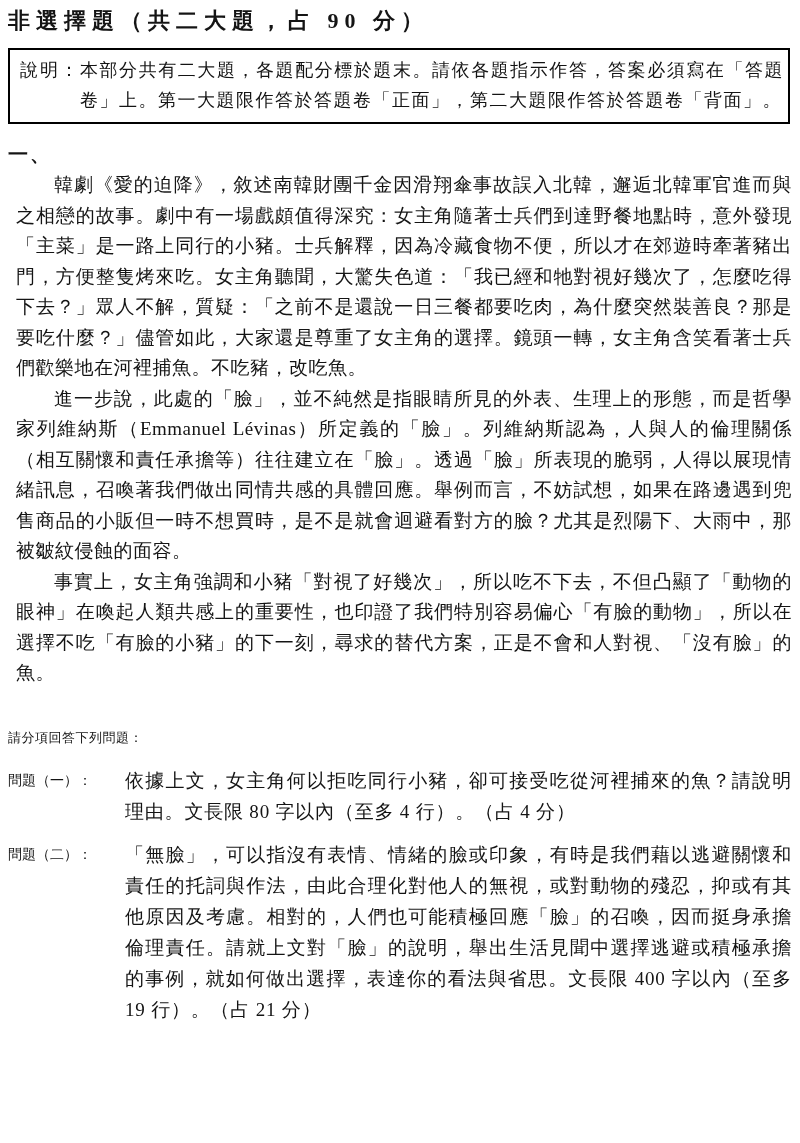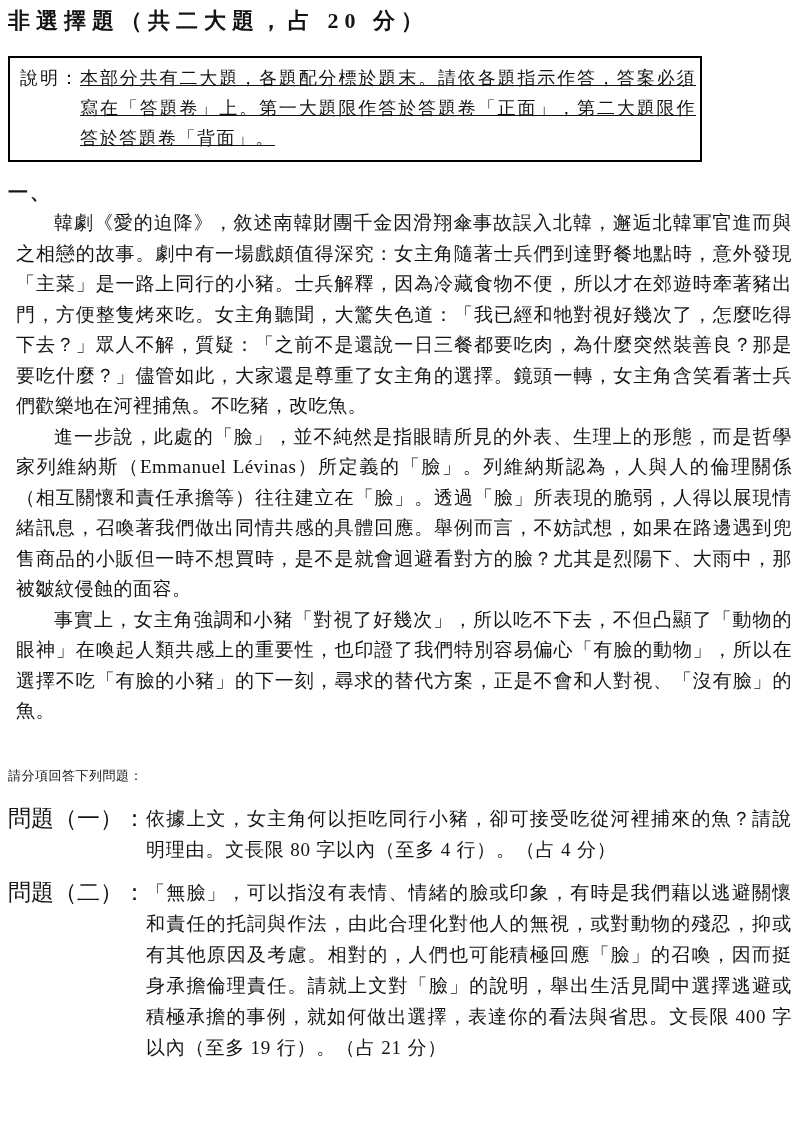--- a/index.html
+++ b/index.html
@@ -16,33 +16,33 @@
     background: #ffffff;
   }
   .title {
     font-size: 22px;
     font-weight: bold;
     letter-spacing: 6px;
     line-height: 30px;
     white-space: nowrap;
   }
   .note-box {
-    margin-top: 20px;
+    margin-top: 12px;
     border: 2px solid #000000;
     padding: 5px 4px 7px 10px;
-    width: 694px;
+    width: 782px;
   }
   .note-row { display: flex; }
   .note-label {
     flex: 0 0 60px;
     font-size: 18px;
     letter-spacing: 2px;
     line-height: 30px;
   }
-  .note-paras { flex: 1 1 auto; text-decoration: underline; }
+  .note-paras { flex: 1 1 auto; }
   .note-paras p {
     font-size: 18px;
     letter-spacing: 1.5px;
     line-height: 30px;
     text-align: justify;
   }
   .section-no {
     margin-top: 16px;
     font-size: 20px;
     font-weight: bold;
@@ -62,38 +62,38 @@
     font-size: 13px;
     letter-spacing: 0.5px;
     line-height: 30px;
   }
   .question {
     display: flex;
     margin-top: 12px;
   }
   .q-label {
     flex: 0 0 117px;
-    font-size: 23px;
+    font-size: 14px;
     line-height: 31px;
     white-space: nowrap;
   }
   .q-text {
     flex: 1 1 auto;
     font-size: 19px;
     letter-spacing: 0.8px;
     line-height: 31px;
     text-align: justify;
   }
 </style>
 </head>
 <body>
 
 <div class="page">
 
-  <h1 class="title">非選擇題（共二大題，占 20 分）</h1>
+  <h1 class="title">非選擇題（共二大題，占 90 分）</h1>
 
   <div class="note-box">
     <div class="note-row">
       <span class="note-label">說明：</span>
       <div class="note-paras">
         <p>本部分共有二大題，各題配分標於題末。請依各題指示作答，答案必須寫在「答題卷」上。第一大題限作答於答題卷「正面」，第二大題限作答於答題卷「背面」。</p>
       </div>
     </div>
   </div>
 

